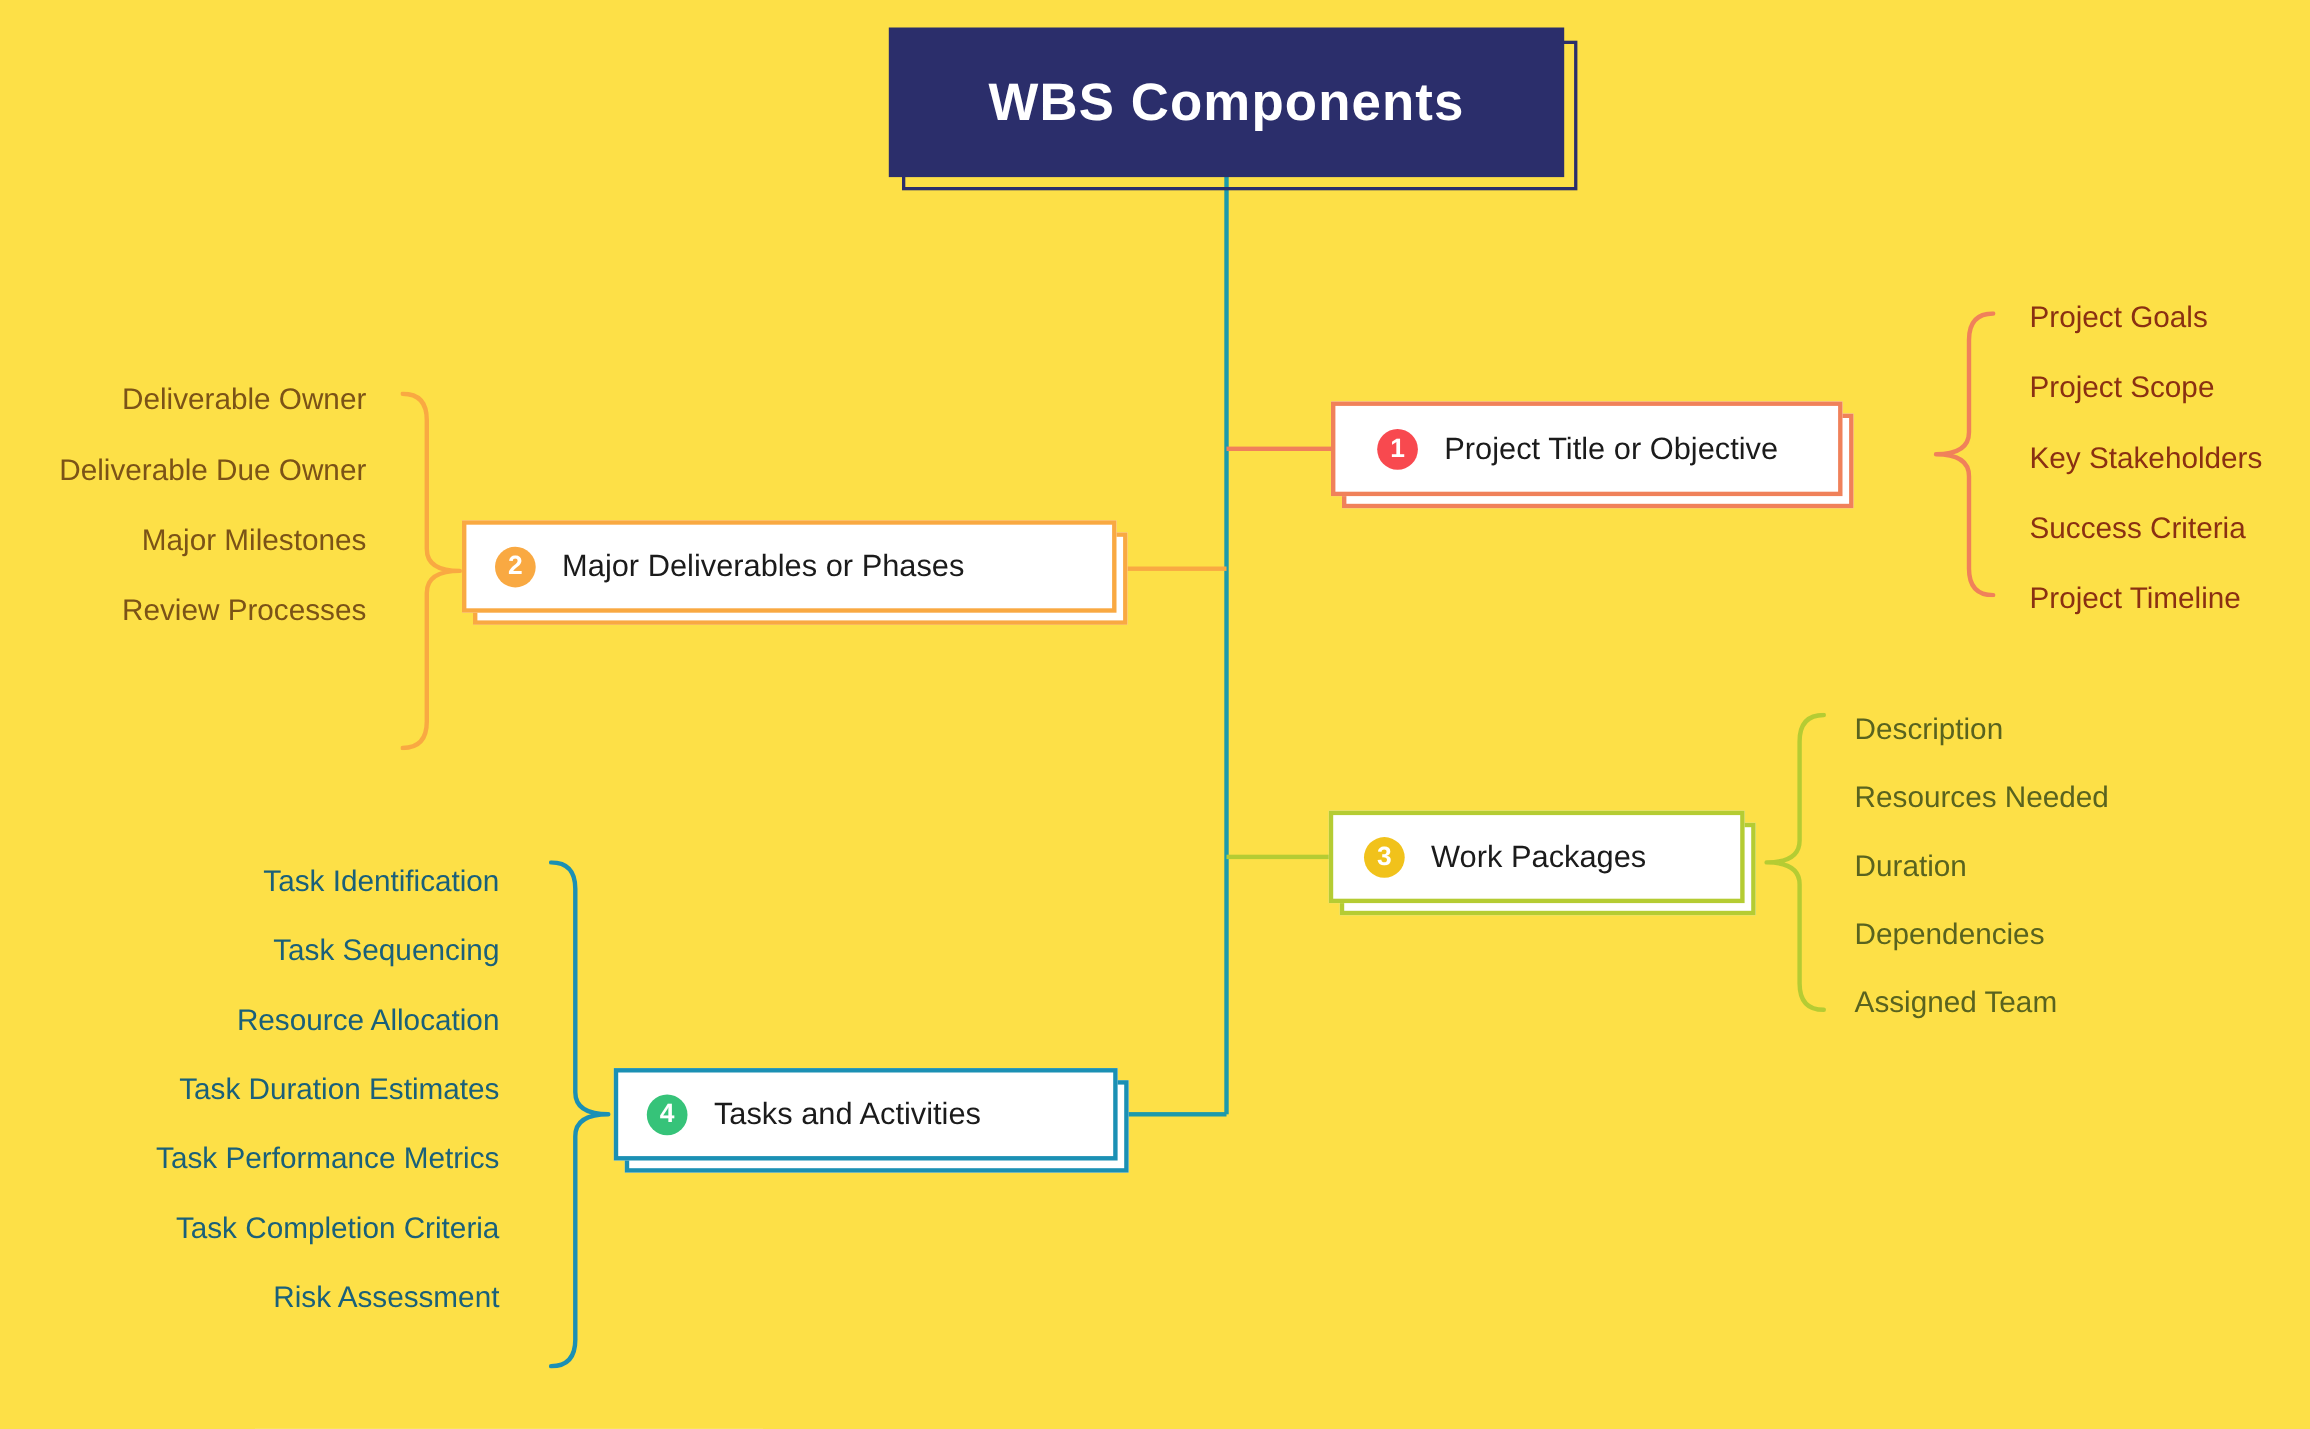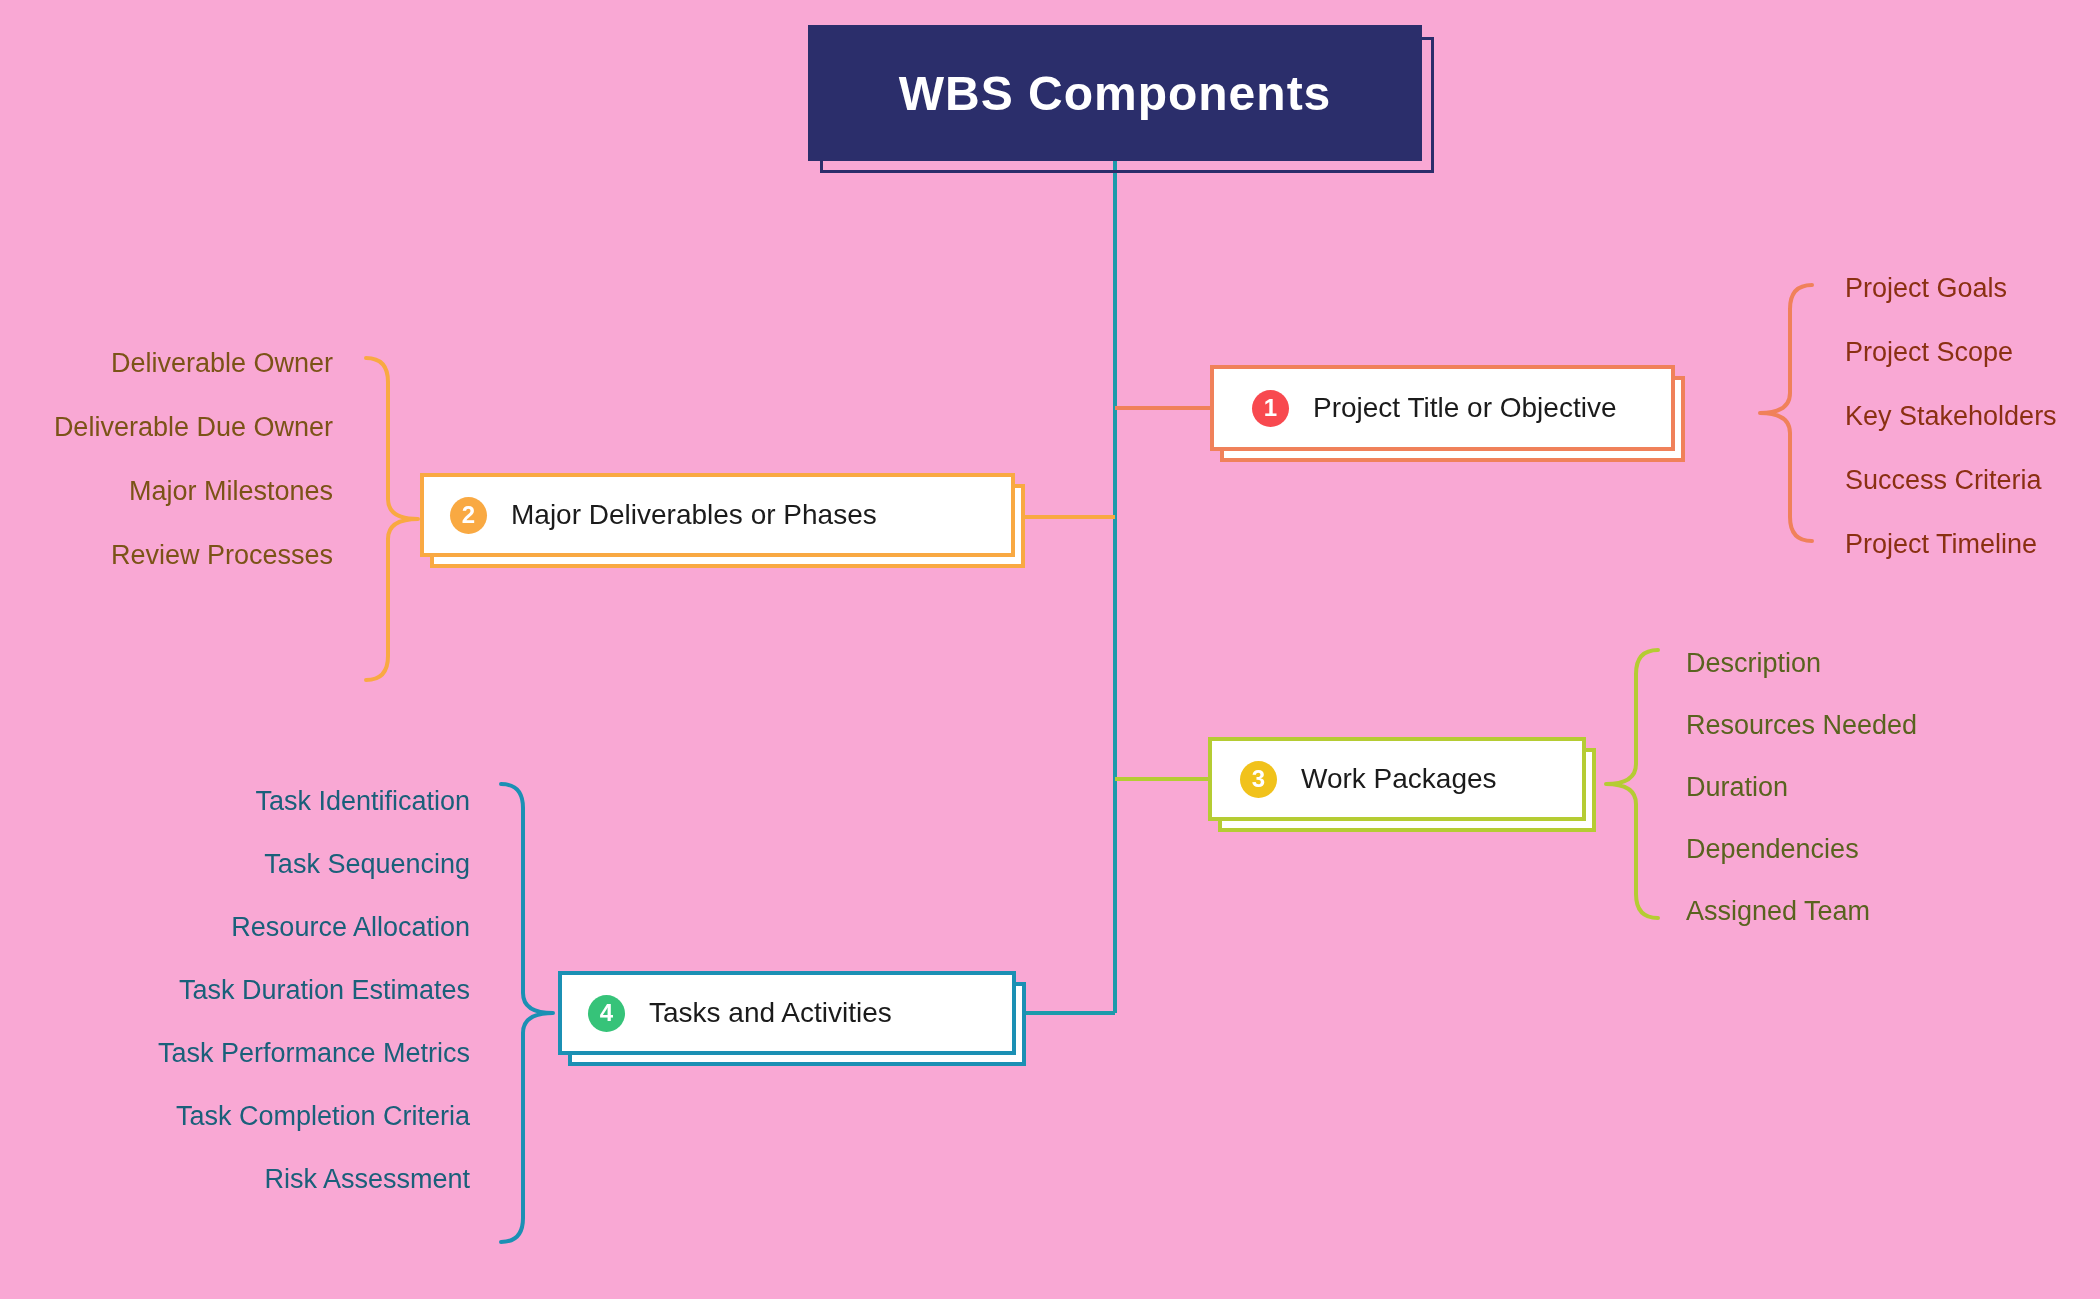--- a/index.html
+++ b/index.html
@@ -1,17 +1,17 @@
 <!DOCTYPE html>
 <html style="--navy: #2B2E6B; --coral: #F0815A; --badge-red: #F8494F; --orange: #F9A942; --green: #B5CC33; --badge-gold: #F1C21B; --teal: #1B90B4; --line-teal: #1C9AAB; --badge-green: #36C379; --text-1: #8A3012; --text-2: #7B5317; --text-3: #59631F; --text-4: #1A607A;"><head>
 <meta charset="utf-8">
 <style>
   html,body{margin:0;padding:0;background:#ffffff;}
   body{font-family:"Liberation Sans", sans-serif;}
-  .canvas{position:relative;width:2100px;height:1299px;background:#f9a8d4;overflow:hidden;}
+  .canvas{position:relative;width:2100px;height:1299px;background:#fde047;overflow:hidden;}
 
   
   .hline{position:absolute;height:4px;}
   .vline{position:absolute;width:4px;}
   .c-line{background:var(--line-teal);}
   .c1{background:var(--coral);}
   .c2{background:var(--orange);}
   .c3{background:var(--green);}
   .c4{background:var(--line-teal);}
 
@@ -132,21 +132,21 @@
   <div class="node-wrap" style="left:558px;top:971px;width:458px;height:84px;">
     <div class="node-shadow b4"></div>
     <div class="node-box b4 p4">
       <span class="badge bg4">4</span>
       <span class="node-label">Tasks and Activities</span>
     </div>
   </div>
   <svg class="brace s4" style="left:499px;top:782px;" width="64" height="462" viewBox="0 0 64 462">
     <path d="M2,2 Q24,2 24,26 L24,211 Q24,231 54,231 Q24,231 24,251 L24,436 Q24,460 2,460"></path>
   </svg>
-  <div class="items-col g4" style="left:100px;top:770px;width:370px;">
+  <div class="items-col g4" style="left:84px;top:770px;width:370px;">
     <div class="leaf align-r">Task Identification</div>
     <div class="leaf align-r">Task Sequencing</div>
     <div class="leaf align-r">Resource Allocation</div>
     <div class="leaf align-r">Task Duration Estimates</div>
     <div class="leaf align-r">Task Performance Metrics</div>
     <div class="leaf align-r">Task Completion Criteria</div>
     <div class="leaf align-r">Risk Assessment</div>
   </div>
 
 </div>

